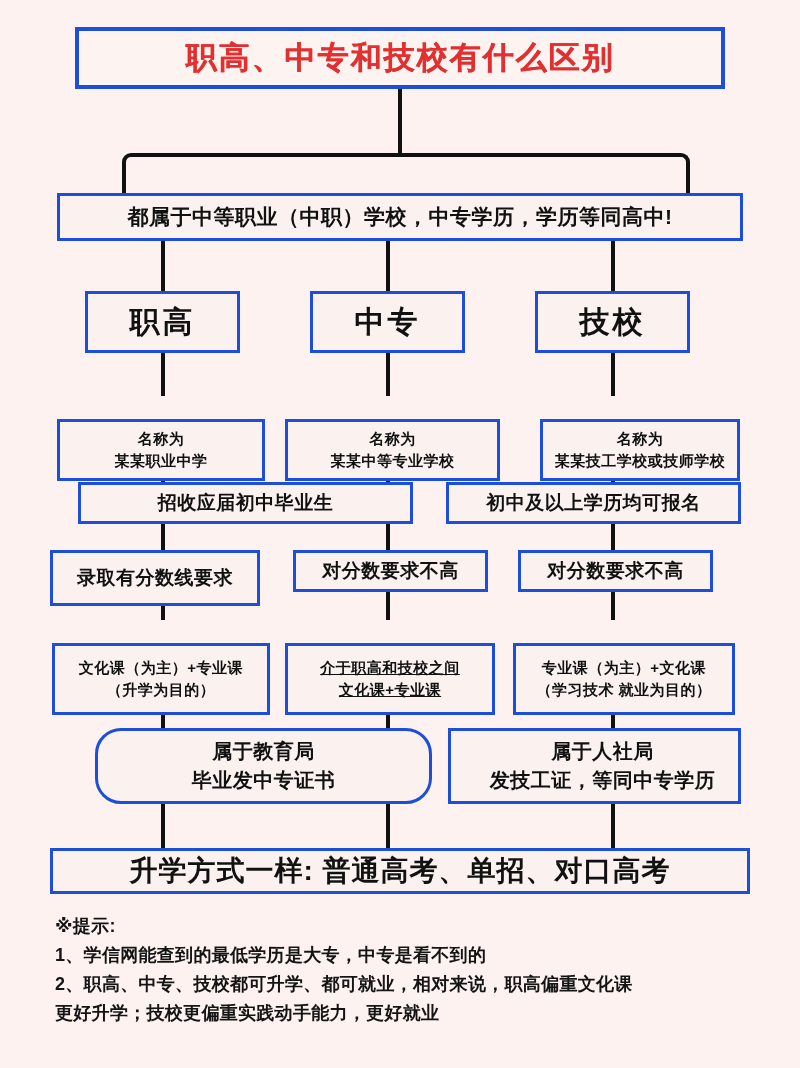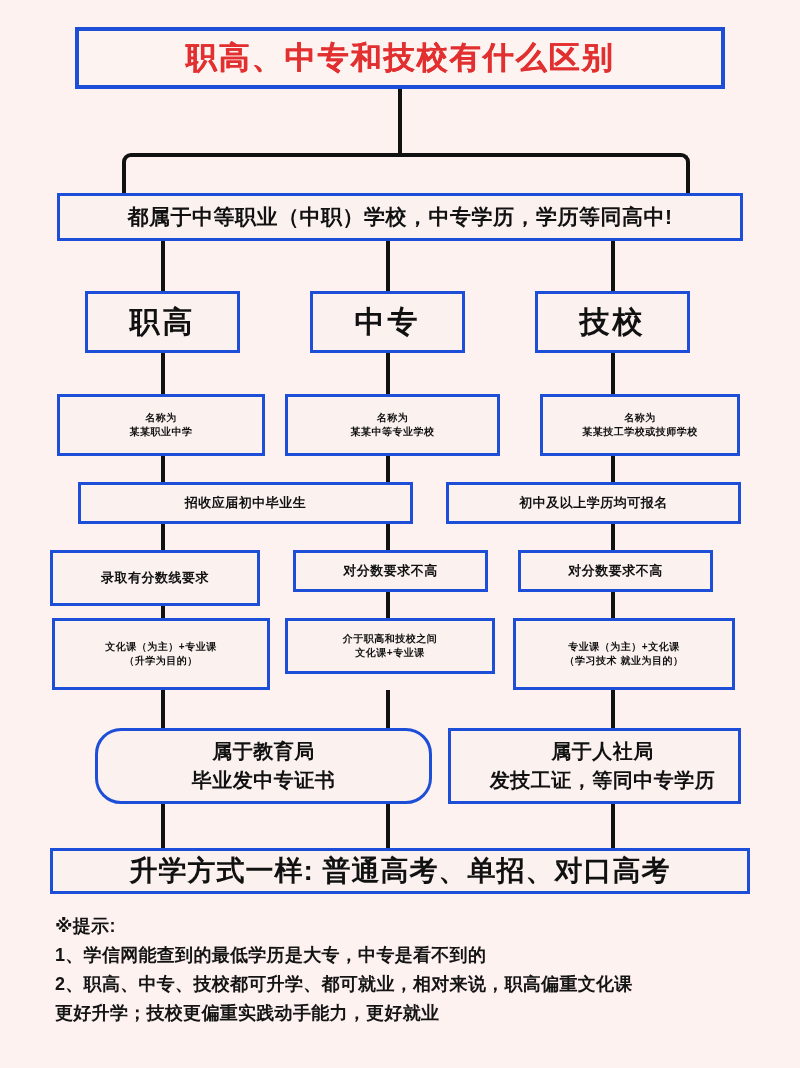--- a/index.html
+++ b/index.html
@@ -59,22 +59,22 @@
     letter-spacing: 0.5px;
   }
 
   
   .cat-text {
     font-size: 30px;
     letter-spacing: 3px;
   }
 
   
-  .sm { font-size: 10px; line-height: 1.45; }
-  .md { font-size: 13px; line-height: 1.4; }
+  .sm { font-size: 15px; line-height: 1.45; margin-top: 25px; }
+  .md { font-size: 19px; line-height: 1.4; }
   .lg { font-size: 20px; line-height: 1.45; }
   .xl { font-size: 28px; letter-spacing: 1px; }
 
   
   .vline {
     position: absolute;
     width: 4px;
     background: #111111;
     z-index: 1;
   }
@@ -177,21 +177,21 @@
   </div>
 
   <div class="vline" style="left:161px; top:592px; height:28px;"></div>
   <div class="vline" style="left:386px; top:592px; height:28px;"></div>
   <div class="vline" style="left:611px; top:592px; height:28px;"></div>
 
   <div class="box sm" style="left:52px; top:618px; width:218px; height:72px;">
     <span class="line">文化课（为主）+专业课</span>
     <span class="line">（升学为目的）</span>
   </div>
-  <div class="box sm" style="left:285px; top:618px; width:210px; height:56px;">
+  <div class="box sm" style="left:285px; top:618px; width:210px; height:72px;text-decoration:underline;">
     <span class="line">介于职高和技校之间</span>
     <span class="line">文化课+专业课</span>
   </div>
   <div class="box sm" style="left:513px; top:618px; width:222px; height:72px;">
     <span class="line">专业课（为主）+文化课</span>
     <span class="line">（学习技术 就业为目的）</span>
   </div>
 
   <div class="vline" style="left:161px; top:690px; height:40px;"></div>
   <div class="vline" style="left:386px; top:690px; height:40px;"></div>

